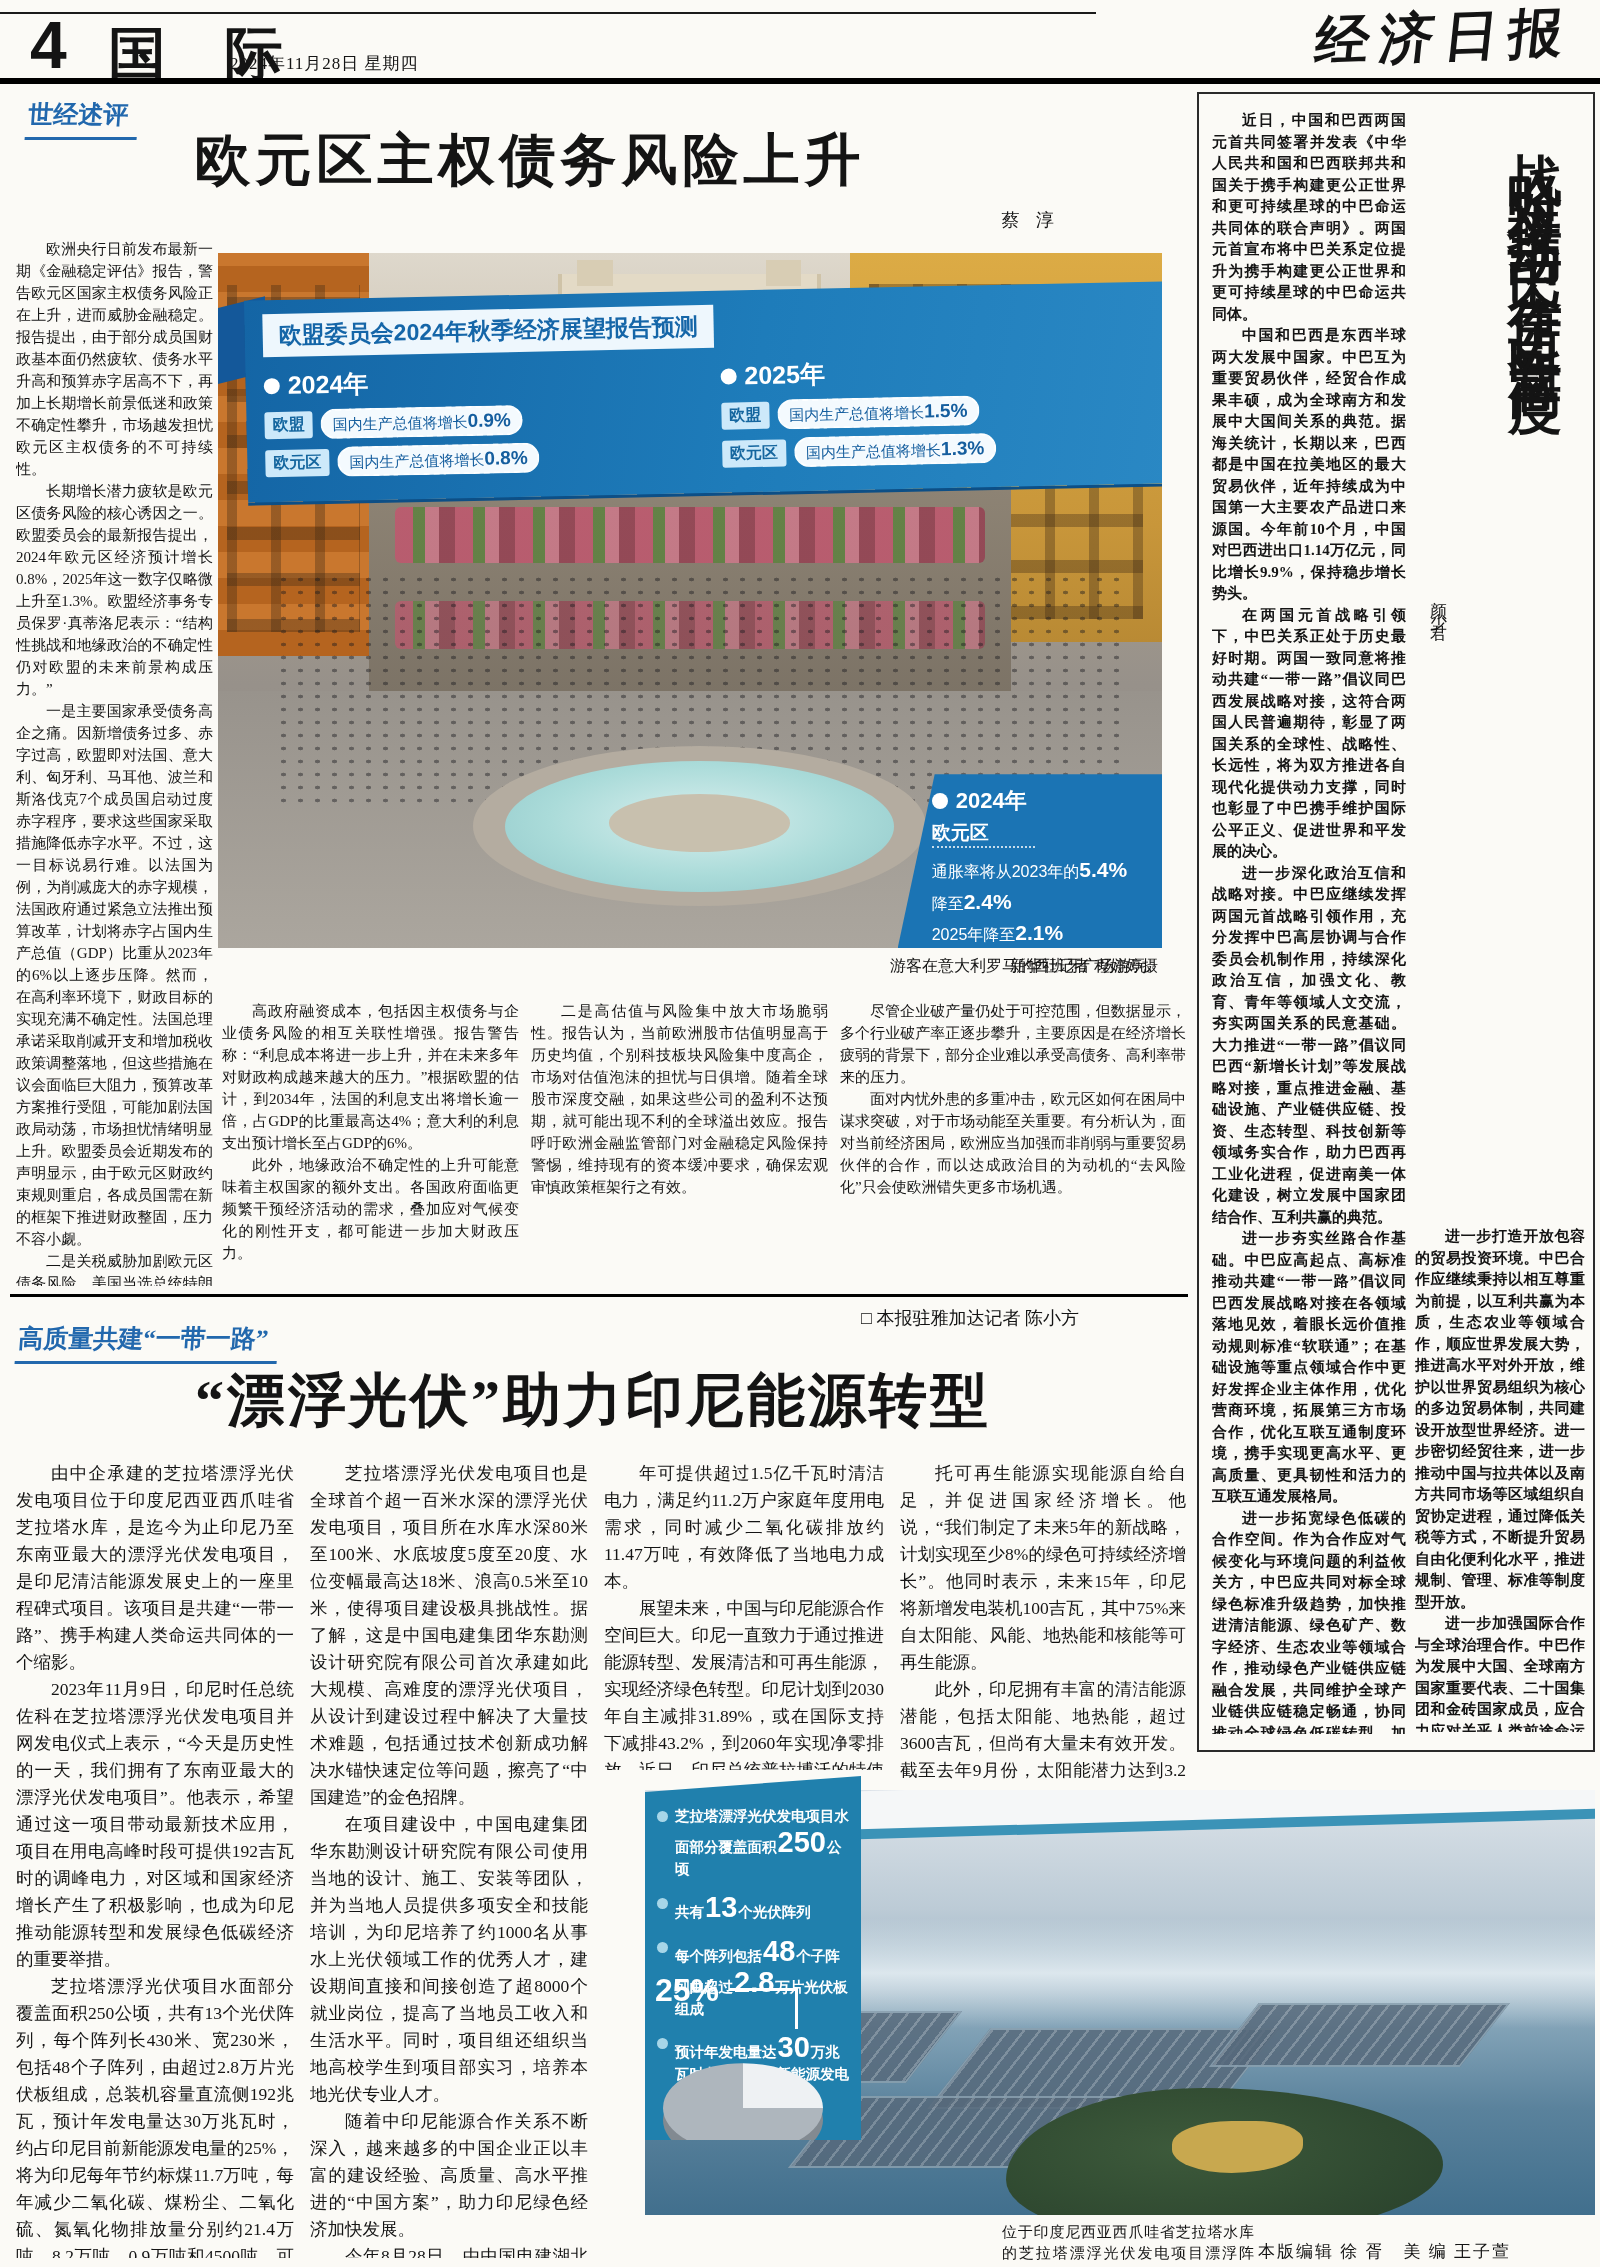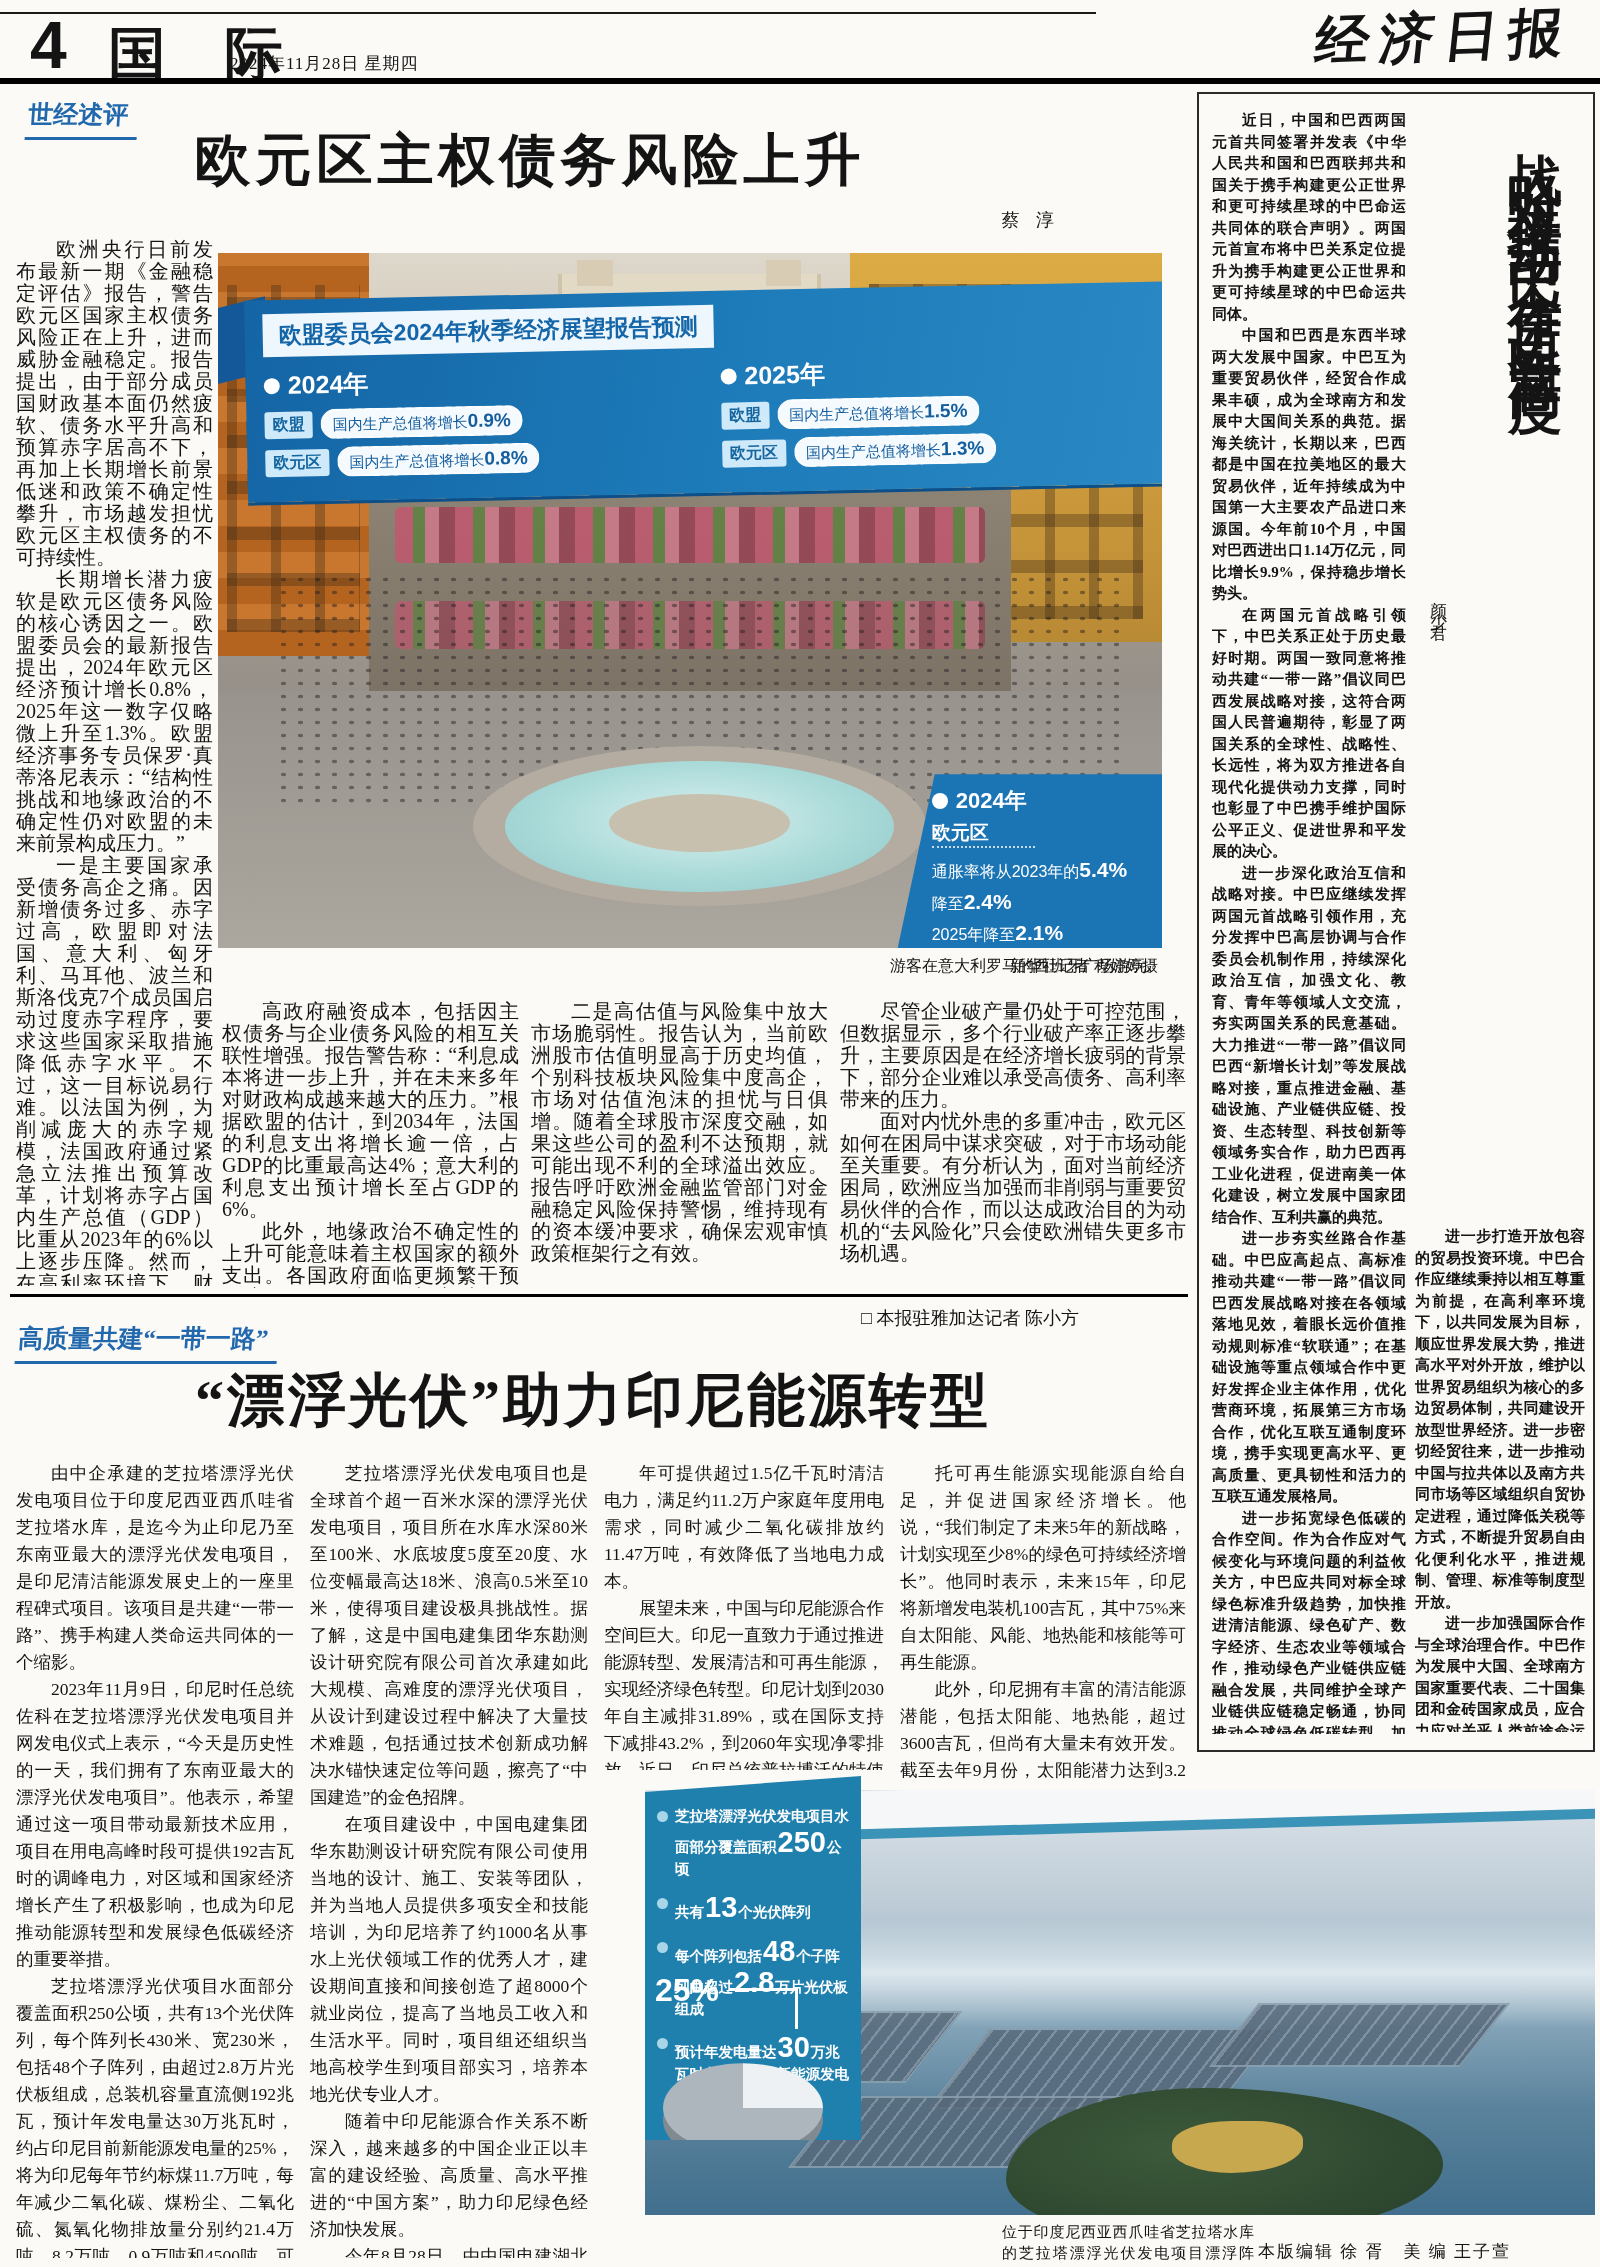--- a/index.html
+++ b/index.html
@@ -14,21 +14,21 @@
   .hdr-pageno{left:30px;top:12px;font-size:66px;font-weight:bold;line-height:1;}
   .hdr-section{left:108px;top:26px;font-size:58px;font-weight:bold;letter-spacing:22px;line-height:1;}
   .hdr-date{left:230px;top:52px;font-size:17px;letter-spacing:1px;}
   .masthead{right:28px;top:8px;font-size:54px;font-weight:bold;letter-spacing:10px;
             transform:skewX(-8deg) rotate(-2deg);line-height:1.1;}
   .band{left:0;top:78px;width:1600px;height:6px;background:#000;}
 
   
   .tag{font-size:25px;font-weight:bold;color:#2268ad;border-bottom:3px solid #2268ad;
        padding:0 10px 6px 2px;transform:skewX(-4deg);}
-  .bodytext p{font-size:20px;line-height:22px;}
+  .bodytext p{font-size:15px;line-height:22px;}
   .clip{overflow:hidden;}
 
   
   .a1-head{left:0;top:128px;width:1060px;text-align:center;font-size:56px;font-weight:900;
            letter-spacing:5px;line-height:1.15;}
   .a1-byline{left:0;top:208px;width:1060px;text-align:right;font-size:18px;letter-spacing:6px;}
   .a1-colL{left:16px;top:238px;width:197px;height:1048px;}
   .a1-ca{left:222px;top:1000px;width:297px;height:288px;}
   .a1-cb{left:531px;top:1000px;width:297px;height:288px;}
   .a1-cc{left:840px;top:1000px;width:346px;height:288px;}
@@ -327,18 +327,18 @@
         <p>近日，中国和巴西两国元首共同签署并发表《中华人民共和国和巴西联邦共和国关于携手构建更公正世界和更可持续星球的中巴命运共同体的联合声明》。两国元首宣布将中巴关系定位提升为携手构建更公正世界和更可持续星球的中巴命运共同体。</p>
         <p>中国和巴西是东西半球两大发展中国家。中巴互为重要贸易伙伴，经贸合作成果丰硕，成为全球南方和发展中大国间关系的典范。据海关统计，长期以来，巴西都是中国在拉美地区的最大贸易伙伴，近年持续成为中国第一大主要农产品进口来源国。今年前10个月，中国对巴西进出口1.14万亿元，同比增长9.9%，保持稳步增长势头。</p>
         <p>在两国元首战略引领下，中巴关系正处于历史最好时期。两国一致同意将推动共建“一带一路”倡议同巴西发展战略对接，这符合两国人民普遍期待，彰显了两国关系的全球性、战略性、长远性，将为双方推进各自现代化提供动力支撑，同时也彰显了中巴携手维护国际公平正义、促进世界和平发展的决心。</p>
         <p>进一步深化政治互信和战略对接。中巴应继续发挥两国元首战略引领作用，充分发挥中巴高层协调与合作委员会机制作用，持续深化政治互信，加强文化、教育、青年等领域人文交流，夯实两国关系的民意基础。大力推进“一带一路”倡议同巴西“新增长计划”等发展战略对接，重点推进金融、基础设施、产业链供应链、投资、生态转型、科技创新等领域务实合作，助力巴西再工业化进程，促进南美一体化建设，树立发展中国家团结合作、互利共赢的典范。</p>
         <p>进一步夯实丝路合作基础。中巴应高起点、高标准推动共建“一带一路”倡议同巴西发展战略对接在各领域落地见效，着眼长远价值推动规则标准“软联通”；在基础设施等重点领域合作中更好发挥企业主体作用，优化营商环境，拓展第三方市场合作，优化互联互通制度环境，携手实现更高水平、更高质量、更具韧性和活力的互联互通发展格局。</p>
         <p>进一步拓宽绿色低碳的合作空间。作为合作应对气候变化与环境问题的利益攸关方，中巴应共同对标全球绿色标准升级趋势，加快推进清洁能源、绿色矿产、数字经济、生态农业等领域合作，推动绿色产业链供应链融合发展，共同维护全球产业链供应链稳定畅通，协同推动全球绿色低碳转型，加快构建绿色金融标准体系。</p>
       </div>
     <div class="a3-author">颜少君</div>
     <div class="a3-head">战略对接推动中巴合作迈向新高度</div>
     <div class="a3c2 bodytext">
-        <p>进一步打造开放包容的贸易投资环境。中巴合作应继续秉持以相互尊重为前提，在高利率环境下，以共同发展为目标，顺应世界发展大势，推进高水平对外开放，维护以世界贸易组织为核心的多边贸易体制，共同建设开放型世界经济。进一步密切经贸往来，进一步推动中国与拉共体以及南方共同市场等区域组织自贸协定进程，通过降低关税等方式，不断提升贸易自由化便利化水平，推进规制、管理、标准等制度型开放。</p>
+        <p>进一步打造开放包容的贸易投资环境。中巴合作应继续秉持以相互尊重为前提，以互利共赢为本质，生态农业等领域合作，顺应世界发展大势，推进高水平对外开放，维护以世界贸易组织为核心的多边贸易体制，共同建设开放型世界经济。进一步密切经贸往来，进一步推动中国与拉共体以及南方共同市场等区域组织自贸协定进程，通过降低关税等方式，不断提升贸易自由化便利化水平，推进规制、管理、标准等制度型开放。</p>
         <p>进一步加强国际合作与全球治理合作。中巴作为发展中大国、全球南方国家重要代表、二十国集团和金砖国家成员，应合力应对关乎人类前途命运的和平安全、经济转型、可持续发展、应对气候变化、人工智能治理等重大议题合作。践行真正的多边主义，推动以多边主义、国际法以及《联合国宪章》宗旨为基础的全球治理。进一步密切在二十国集团、金砖国家机制等多边平台的战略协作，推动国际秩序朝着更加公正合理的方向发展，努力实现平等有序的世界多极化、普惠包容的经济全球化。</p>
       </div>
   </div>
 
 </div>
 
 </body></html>

